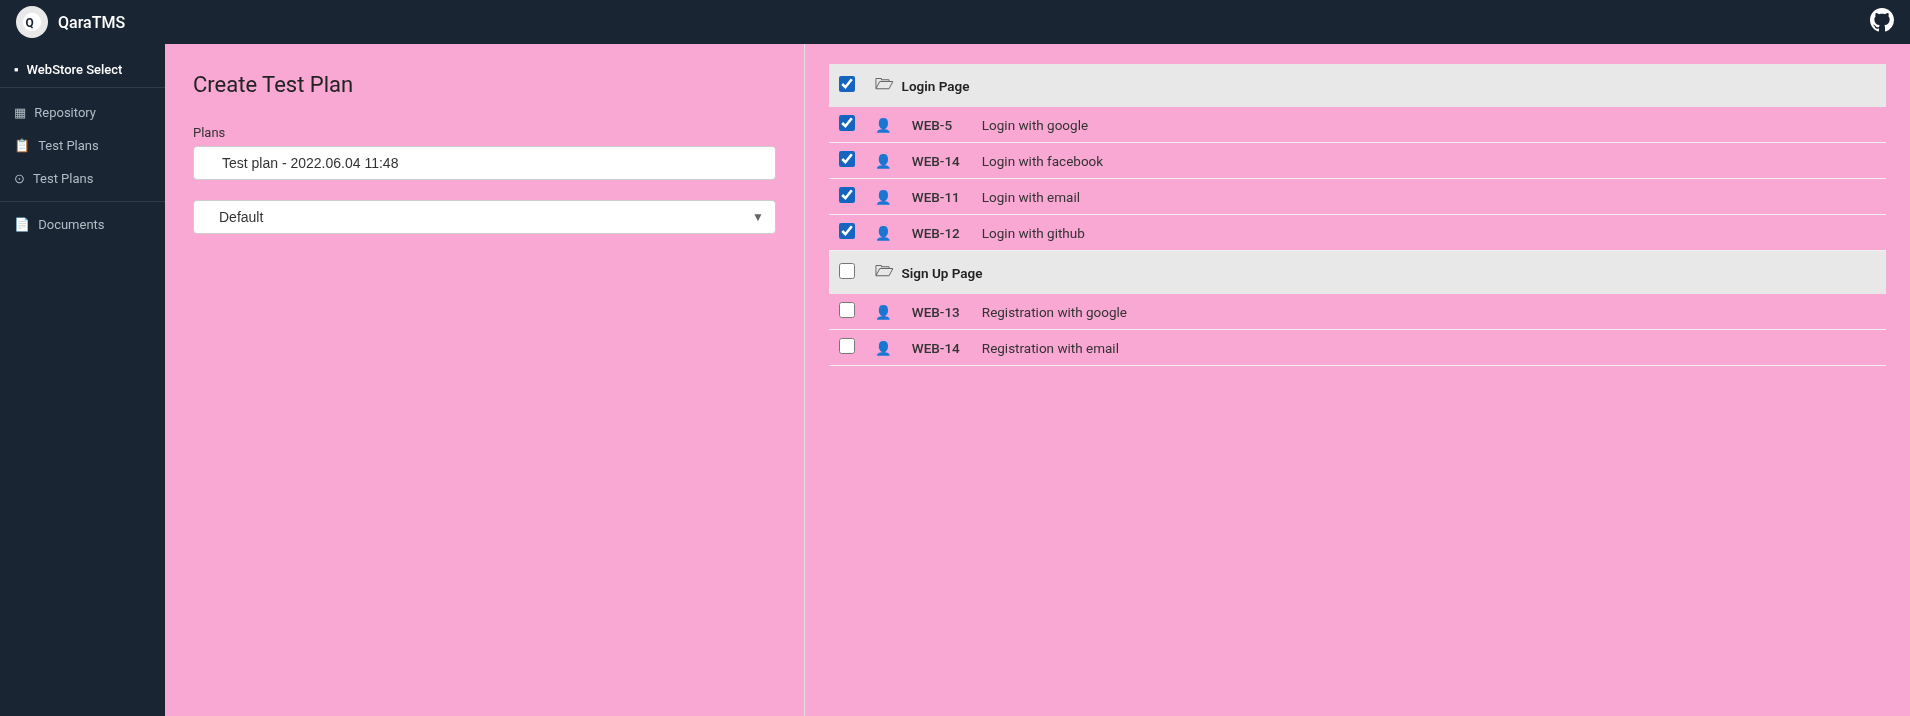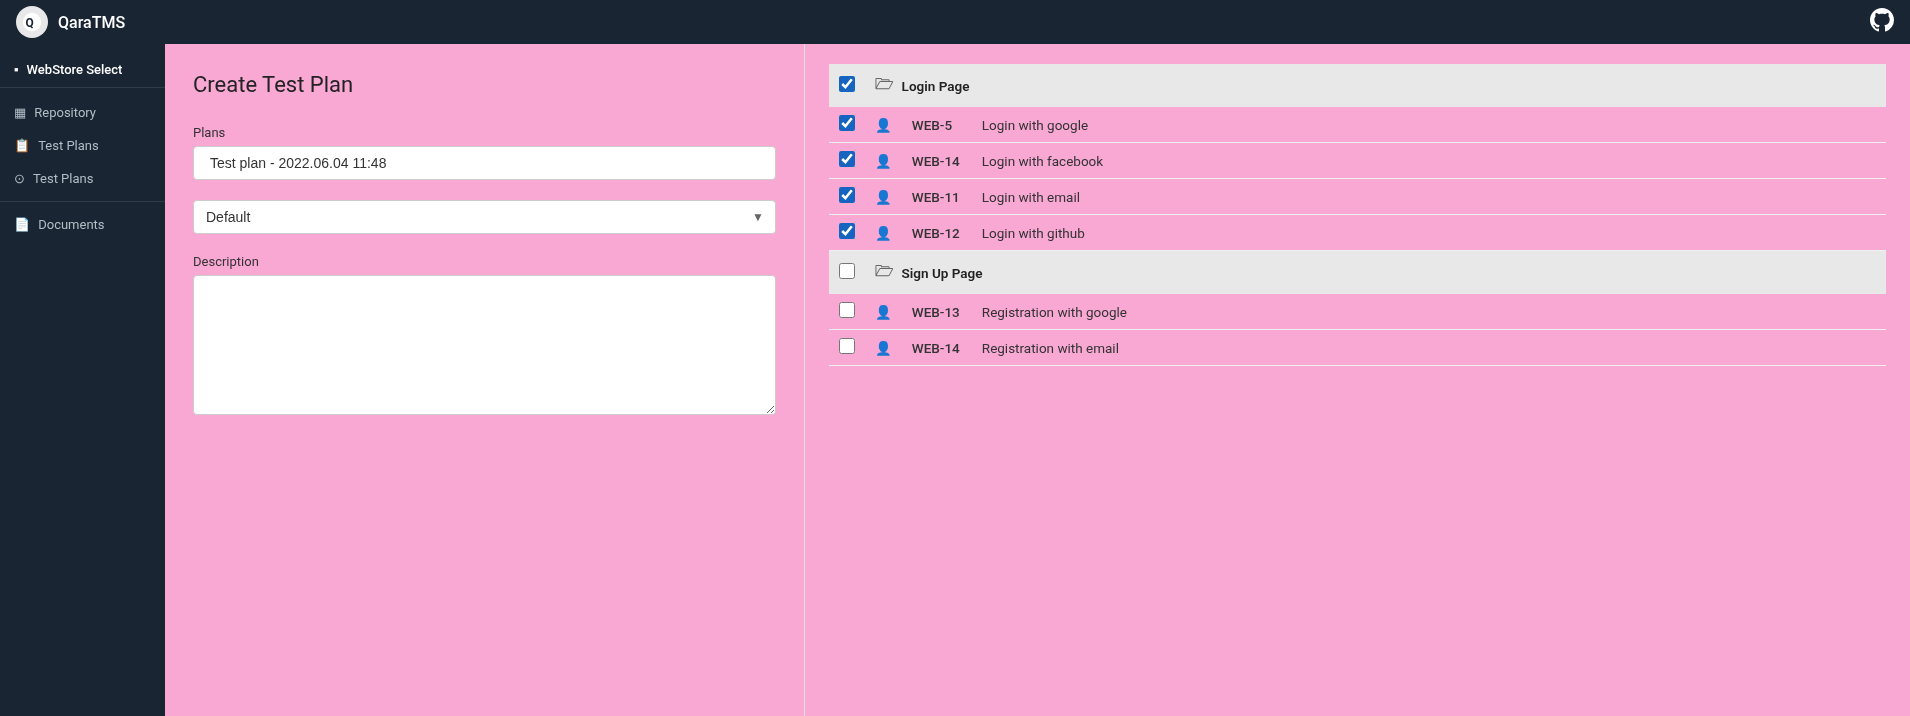--- a/index.html
+++ b/index.html
@@ -81,31 +81,31 @@
       font-size: 22px;
       font-weight: 400;
       color: #222;
       margin-bottom: 28px;
     }
 
     .form-group { margin-bottom: 20px; }
     .form-label { font-size: 13px; color: #333; margin-bottom: 6px; display: block; }
     .form-input {
       width: 100%;
-      padding: 8px 16px;
+      padding: 8px 28px;
       border: 1px solid #ccc;
       border-radius: 4px;
       font-size: 14px;
       color: #333;
       outline: none;
     }
     .form-select-wrapper { position: relative; }
     .form-select {
       width: 100%;
-      padding: 8px 12px;
+      padding: 8px 25px;
       border: 1px solid #ccc;
       border-radius: 4px;
       font-size: 14px;
       color: #333;
       appearance: none;
       background: white;
       outline: none;
       cursor: pointer;
     }
     .select-arrow {
@@ -262,24 +262,20 @@
 
       <div class="form-group">
         <div class="form-select-wrapper">
           <select class="form-select">
             <option>Default</option>
           </select>
           <span class="select-arrow">▼</span>
         </div>
       </div>
 
-      <div class="form-group">
-        <label class="form-label">Description</label>
-        <textarea class="form-textarea" style=""></textarea>
-      </div>
 
     </div>
 
     <div class="test-cases-panel">
 
       <table class="tc-table">
         <tbody>
 
           <tr class="tc-group-header">
             <td class="cb-cell">

